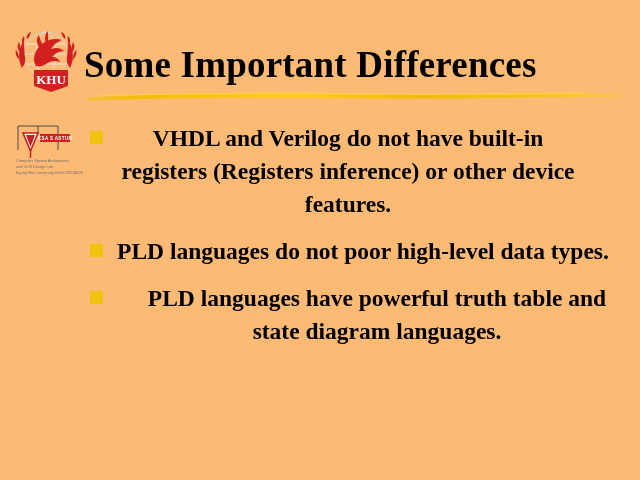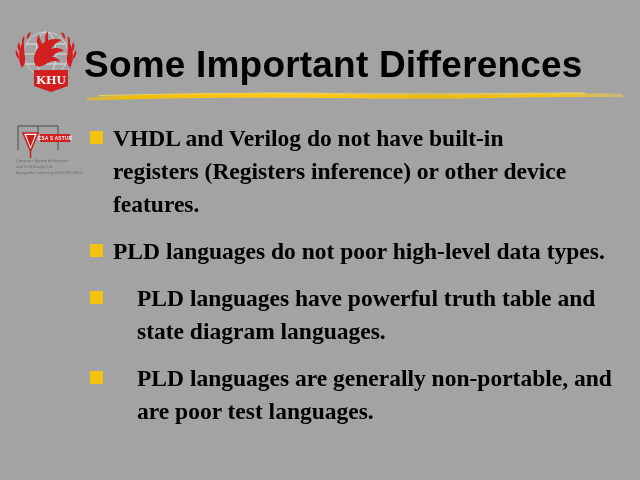--- a/index.html
+++ b/index.html
@@ -13,21 +13,21 @@
     overflow: hidden;
     font-family: "Liberation Serif", "DejaVu Serif", serif;
     position: relative;
   }
 
   #slide {
     position: absolute;
     left: 0; top: 0;
     width: 640px;
     height: 480px;
-    background: #a3a3a3;
+    background: #fdba74;
   }
 
   
   #khu-logo {
     position: absolute;
     left: 12px;
     top: 26px;
     width: 68px;
     height: 66px;
   }
@@ -35,21 +35,21 @@
 
   
   #title-block {
     position: absolute;
     left: 84px;
     top: 44px;
     width: 546px;
     height: 62px;
   }
   #page-title {
-    font-family: Liberation Sans, sans-serif;
+    font-family: Liberation Serif, serif;
     font-weight: bold;
     font-size: 37px;
     line-height: 42px;
     color: #000000;
     letter-spacing: 0.2px;
     white-space: nowrap;
     margin: 0;
     padding: 0;
   }
   #title-underline {
@@ -75,20 +75,21 @@
   #bullet-list {
     position: absolute;
     left: 90px;
     top: 122px;
     width: 540px;
   }
   .bullet-item {
     display: flex;
     align-items: flex-start;
     margin-bottom: 14px;
+    text-align: center;
   }
   .bullet-marker {
     flex: 0 0 auto;
     width: 13px;
     height: 13px;
     background: #F2C211;
     margin-top: 9px;
     margin-right: 10px;
   }
   .bullet-text {
@@ -206,20 +207,16 @@
     <div class="bullet-item w-wide">
       <span class="bullet-marker"></span>
       <p class="bullet-text">PLD languages do not poor high-level data types.</p>
     </div>
 
     <div class="bullet-item w-mid">
       <span class="bullet-marker"></span>
       <p class="bullet-text">PLD languages have powerful truth table and state diagram languages.</p>
     </div>
 
-    <div class="bullet-item w-mid">
-      <span class="bullet-marker"></span>
-      <p class="bullet-text">PLD languages are generally non-portable, and are poor test languages.</p>
-    </div>
 
   </div>
 
 </div>
 
 </body></html>

